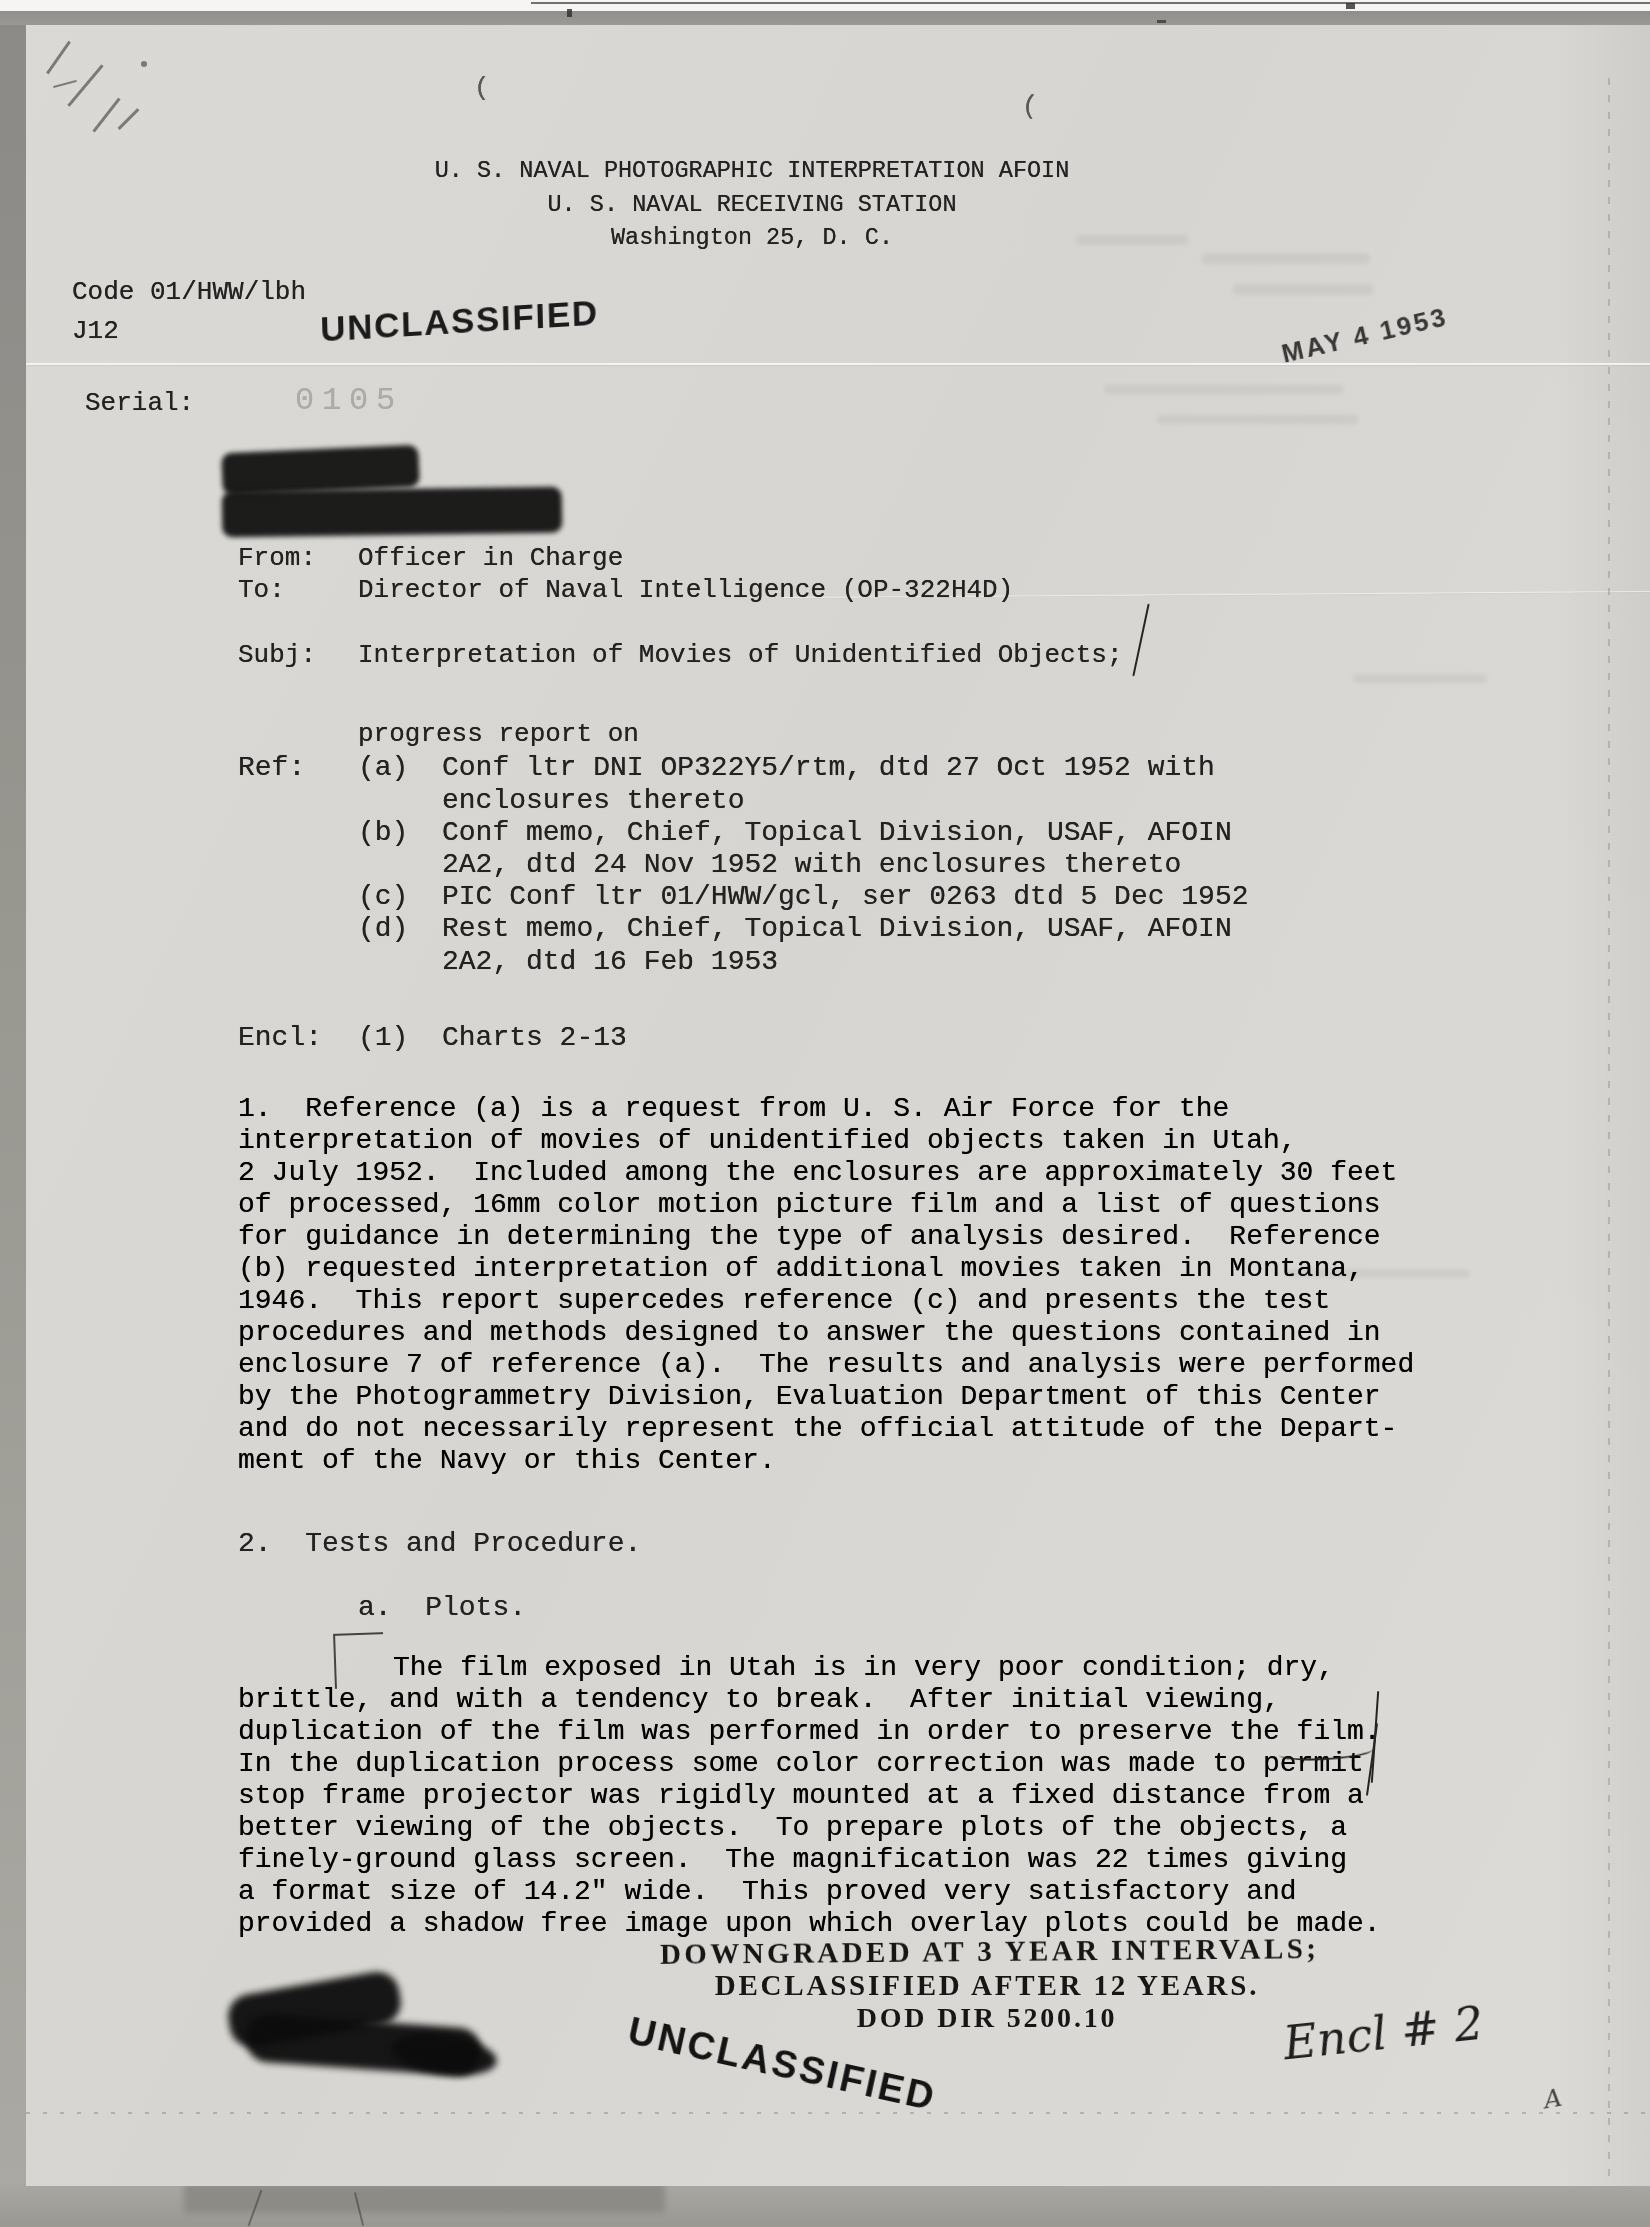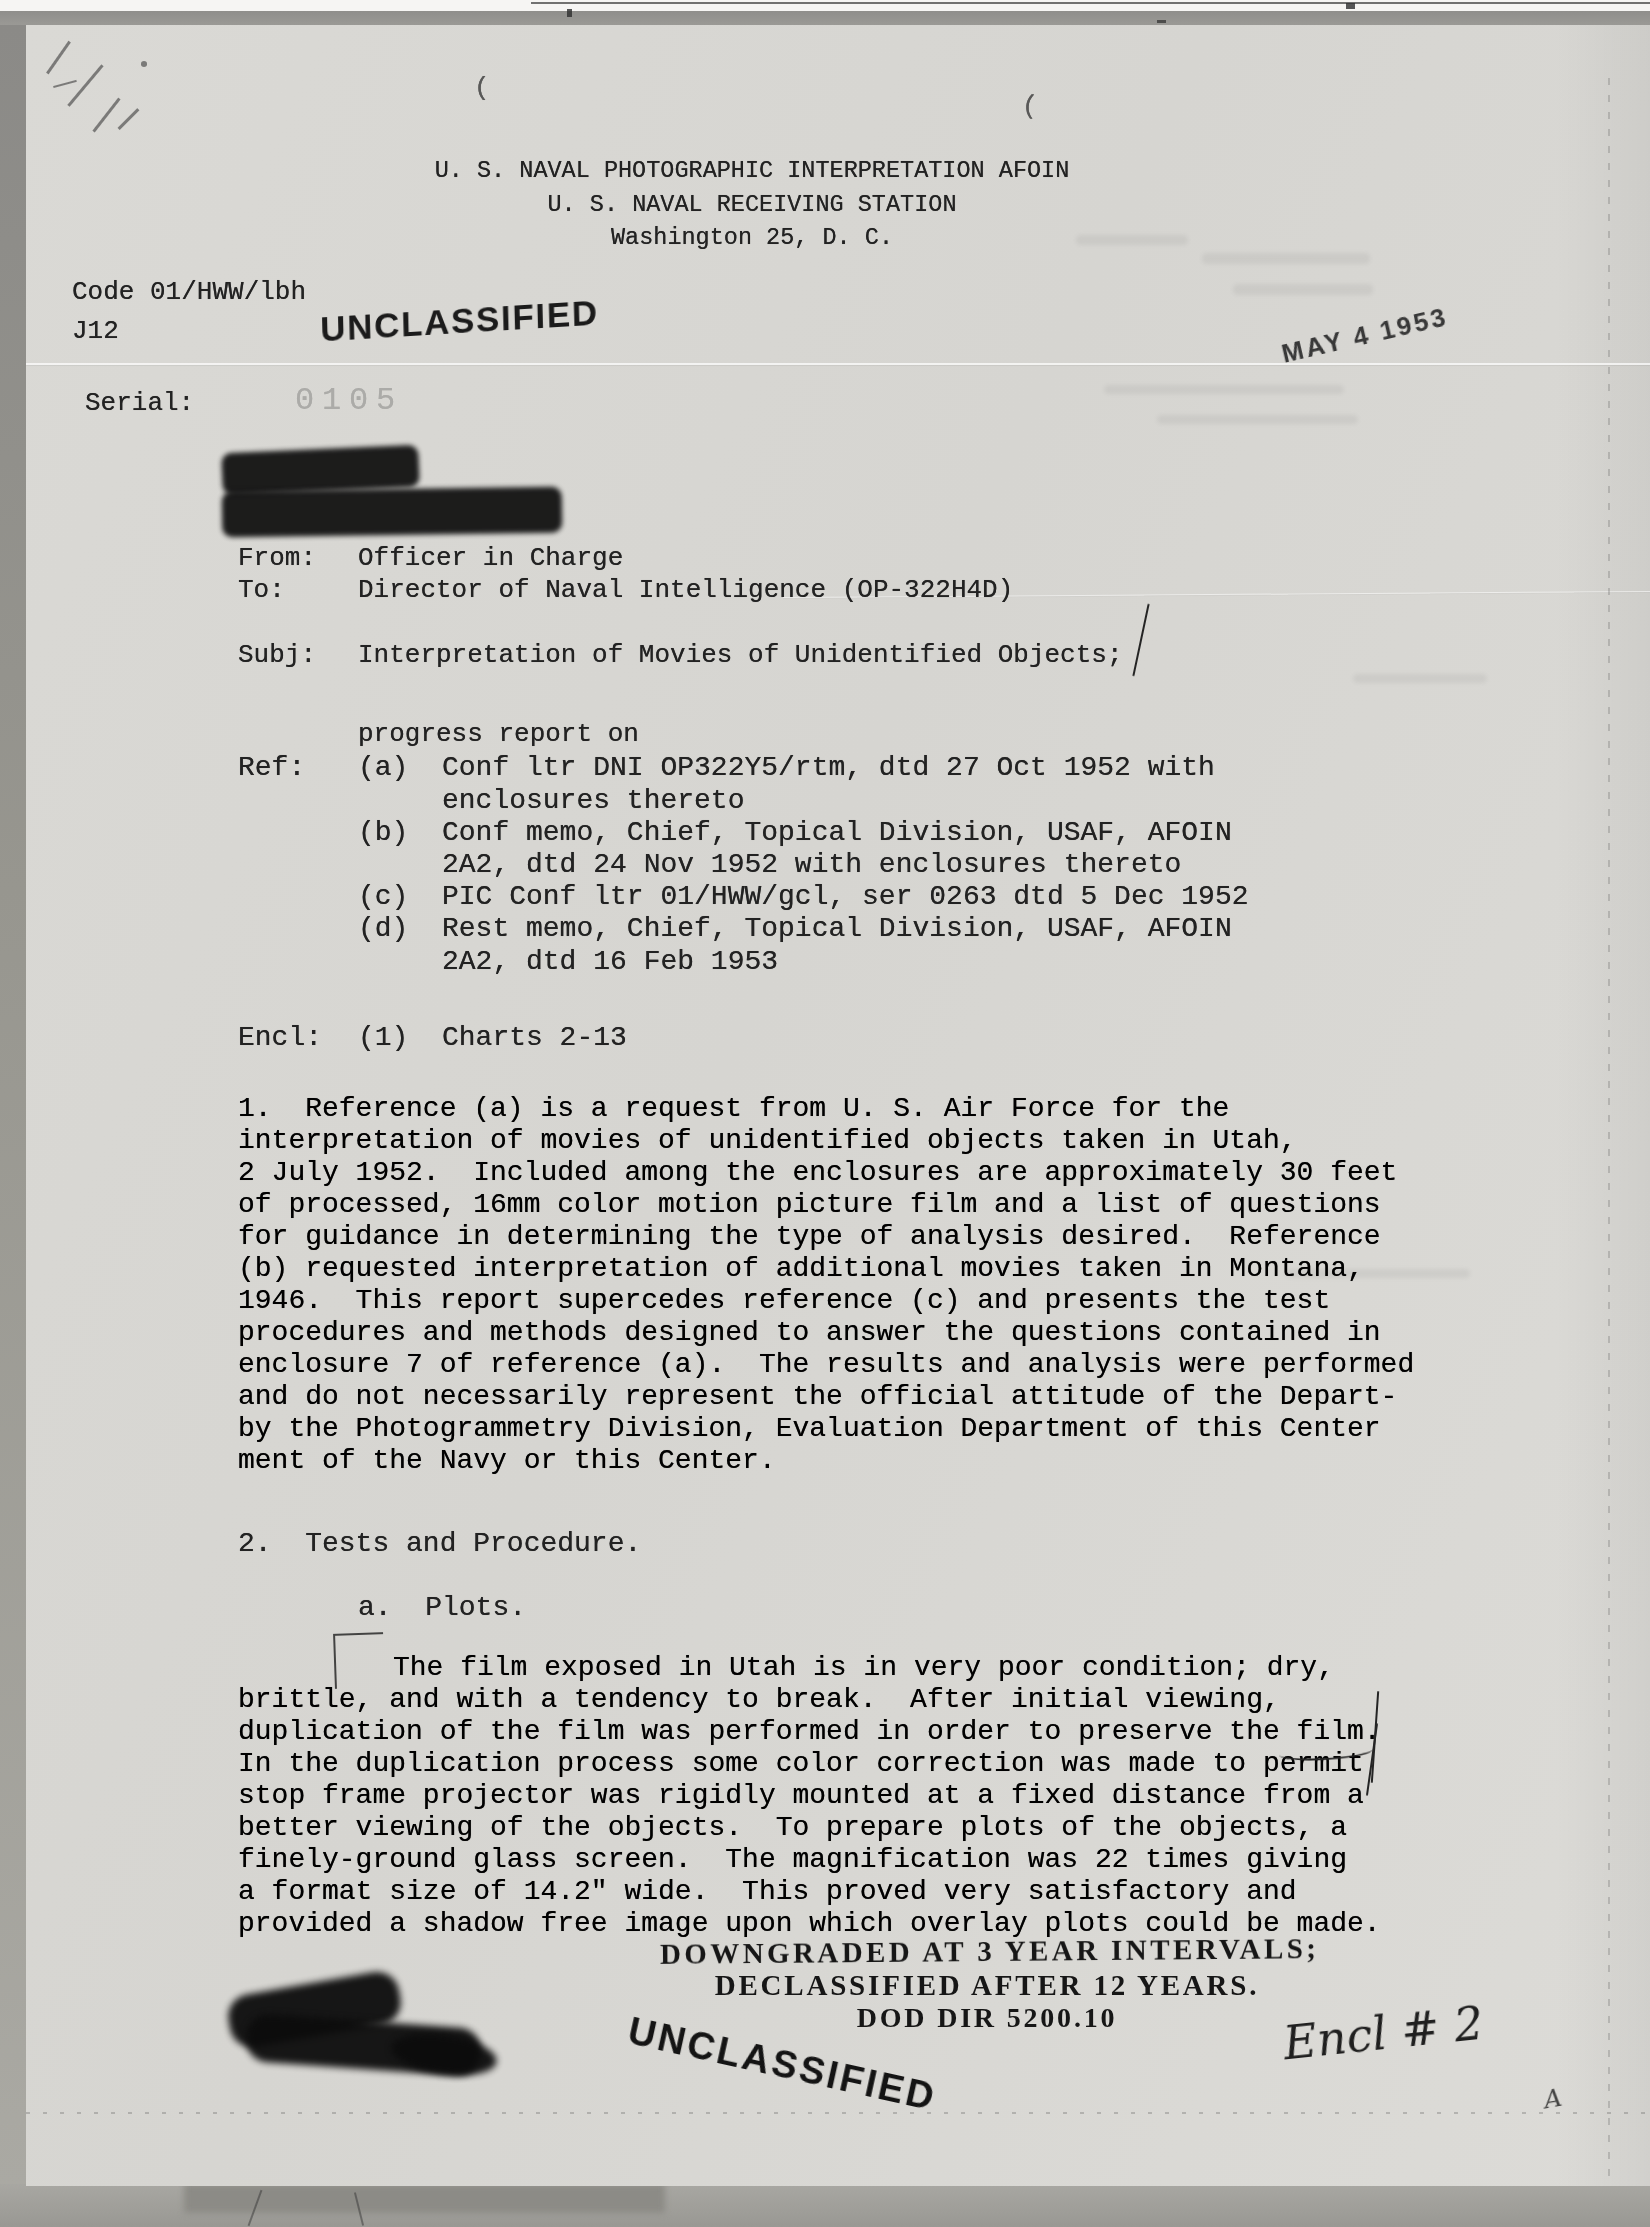--- a/index.html
+++ b/index.html
@@ -112,22 +112,22 @@
   <div class="block" style="left:238px;top:1093px;">
     <div class="ln">1.  Reference (a) is a request from U. S. Air Force for the</div>
     <div class="ln">interpretation of movies of unidentified objects taken in Utah,</div>
     <div class="ln">2 July 1952.  Included among the enclosures are approximately 30 feet</div>
     <div class="ln">of processed, 16mm color motion picture film and a list of questions</div>
     <div class="ln">for guidance in determining the type of analysis desired.  Reference</div>
     <div class="ln">(b) requested interpretation of additional movies taken in Montana,</div>
     <div class="ln">1946.  This report supercedes reference (c) and presents the test</div>
     <div class="ln">procedures and methods designed to answer the questions contained in</div>
     <div class="ln">enclosure 7 of reference (a).  The results and analysis were performed</div>
+    <div class="ln">by the Photogrammetry Division, Evaluation Department of this Center</div>
     <div class="ln">and do not necessarily represent the official attitude of the Depart-</div>
-    <div class="ln">by the Photogrammetry Division, Evaluation Department of this Center</div>
     <div class="ln">ment of the Navy or this Center.</div>
   </div>
 
   <div class="tw s50" style="left:238px;top:1529px;">2.  Tests and Procedure.</div>
   <div class="tw s50" style="left:358px;top:1593px;">a.  Plots.</div>
 
   <div class="mark" style="left:334px;top:1633px;width:48px;height:53px;background:none;border-left:2.8px solid #2a2a2a;border-top:2.8px solid #2a2a2a;transform:rotate(-2deg);opacity:.85;"></div>
 
   <div class="block" style="left:238px;top:1652px;">
     <div class="ln" style="padding-left:155px;">The film exposed in Utah is in very poor condition; dry,</div>

